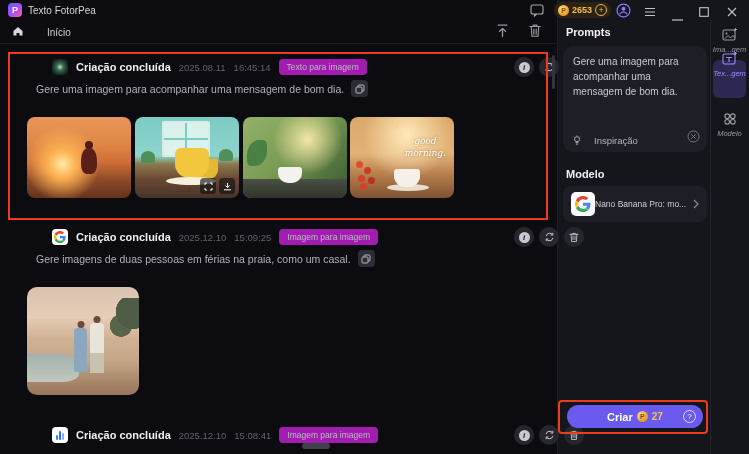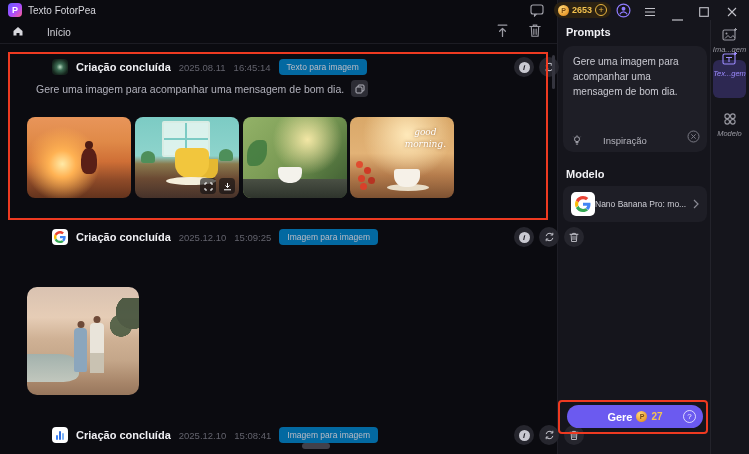--- a/index.html
+++ b/index.html
@@ -36,21 +36,21 @@
   .sidebar { position:absolute; left:557px; top:0; width:192px; height:454px; background:#15151c;
              border-left:1px solid #1e1e26; z-index:1; }
   .rail-divider { position:absolute; left:710px; top:20px; width:1px; height:434px; background:#23232b; z-index:2; }
   .prompts-title, .model-title { position:absolute; font-size:11px; font-weight:bold; color:#f0f0f4; z-index:2; }
   .prompts-title { left:566px; top:26px; }
   .model-title { left:566px; top:168px; }
   .prompt-box { position:absolute; left:563px; top:46px; width:144px; height:106px;
                 background:#1e1e26; border-radius:10px; z-index:2; }
   .prompt-box .ptext { position:absolute; left:10px; top:8px; right:8px; font-size:10px;
                        line-height:1.5; color:#c9c9d1; }
-  .inspiration-btn { position:absolute; left:9px; bottom:6px; display:flex; align-items:center; gap:21px;
+  .inspiration-btn { position:absolute; left:9px; bottom:6px; display:flex; align-items:center; gap:12px;
                      color:#b4b4bd; font-size:9.5px; }
   .clear-btn { position:absolute; right:7px; bottom:6px; }
   .model-card { position:absolute; left:563px; top:186px; width:144px; height:36px;
                 background:#1e1e26; border-radius:8px; z-index:2; display:flex; align-items:center; cursor:pointer; }
   .gbox { width:24px; height:24px; background:#fff; border-radius:5px; margin-left:8px;
           display:flex; align-items:center; justify-content:center; }
   .model-name { flex:1; font-size:8.5px; color:#cfcfd6; }
   .model-chevron { margin-right:8px; }
 
   .annotation-2 { position:absolute; left:558px; top:400px; width:150px; height:34px;
@@ -87,21 +87,21 @@
 
   .entry-header { position:absolute; left:14px; width:532px; height:20px; display:flex;
                   align-items:center; gap:8px; z-index:2;margin-left:38px; }
   .lead-icon { width:16px; height:16px; border-radius:4px; flex:0 0 auto; }
   .galaxy { background:radial-gradient(circle at 50% 50%,#b9d9c1 0%,#3c6b53 30%,#17291f 70%,#0c0f14 100%); }
   .gicon-sm { background:#fff; display:flex; align-items:center; justify-content:center; }
   .chart-icon { background:#fff; display:flex; align-items:flex-end; justify-content:center; gap:1px; padding-bottom:3px; }
   .chart-icon i { display:block; width:2px; background:#3b82f6; border-radius:1px; }
   .status { font-size:11px; font-weight:bold; color:#f0f0f4; white-space:nowrap; }
   .ts { display:flex; gap:8px; font-size:9.5px; color:#63636d; white-space:nowrap; }
-  .badge { background:#0369a1; color:#bcbcc5; font-size:8.5px; padding:3px 8px; border-radius:4px; white-space:nowrap; }
+  .badge { background:#a21caf; color:#bcbcc5; font-size:8.5px; padding:3px 8px; border-radius:4px; white-space:nowrap; }
   .hdr-actions { margin-left:auto; display:flex; gap:5px; }
   .circle-btn { width:20px; height:20px; border-radius:50%; background:#26262e; color:#c5c5cd;
                 display:flex; align-items:center; justify-content:center; padding:0; }
   .info-glyph { width:11px; height:11px; border-radius:50%; background:#c9c9d1; color:#1b1b22;
                 font-size:8px; font-weight:bold; font-style:italic; display:flex; align-items:center;
                 justify-content:center; }
   .prompt-row { position:absolute; left:36px; width:510px; display:flex; align-items:center; gap:7px; z-index:2; }
   .prompt-text { font-size:10.5px; color:#b2b2bc; white-space:nowrap; }
   .copy-btn { width:17px; height:17px; border-radius:4px; background:#2d2d35; color:#b6b6bf;
               display:flex; align-items:center; justify-content:center; padding:0; flex:0 0 auto; }
@@ -145,21 +145,21 @@
     background:
       radial-gradient(circle at 55% 22%, #ffe9ba 0%, rgba(255,233,186,0) 52%),
       linear-gradient(180deg,#d9a869 0%, #e2b276 45%, #b57c4c 72%, #7e5232 100%); }
   .thumb-4 .cup { position:absolute; left:42%; bottom:14%; width:26px; height:18px; background:#f6f1e8;
                   border-radius:3px 3px 11px 11px; }
   .thumb-4 .saucer { position:absolute; left:36%; bottom:9%; width:42px; height:7px; background:#e8ddc8;
                      border-radius:50%; }
   .thumb-4 .flowers { position:absolute; left:8px; bottom:16px; width:7px; height:7px; border-radius:50%;
       background:#d8402a;
       box-shadow:6px -8px 0 #cf3a26, -2px -14px 0 #e04c30, 10px 2px 0 #b73322, 2px 8px 0 #d8402a; }
-  .thumb-caption { position:absolute; top:9px; right:8px; text-align:center;
+  .thumb-caption { position:absolute; top:18px; right:8px; text-align:center;
                    font-family:"DejaVu Serif", serif; font-style:italic; font-size:9px;
                    color:#fff; line-height:1.35; white-space:pre-line; text-shadow:0 0 3px rgba(120,60,10,.7); }
   .thumb-overlays { position:absolute; right:4px; bottom:4px; display:flex; gap:3px; }
   .chip { width:16px; height:16px; border-radius:4px; background:rgba(15,15,18,.62);
           display:flex; align-items:center; justify-content:center; padding:0; }
 
   .thumb-couple { position:absolute; left:27px; top:287px; width:112px; height:108px; border-radius:10px;
                   overflow:hidden; z-index:2; cursor:pointer;
     background:linear-gradient(180deg,#d9c2b1 0%, #e6cdb6 28%, #cfb195 48%, #c4a689 68%, #a8866a 88%, #97765c 100%); }
   .thumb-couple .sea { position:absolute; left:0; bottom:12%; width:46%; height:26%;
@@ -357,20 +357,29 @@
             <path d="M8.8 .8v2.2H6.6M2.2 9.2V7H4.4" fill="none" stroke="currentColor" stroke-width="1"></path>
           </svg>
       </button>
       <button class="circle-btn">
         <svg width="10" height="11" viewBox="0 0 10 11">
             <path d="M1 2.3h8M3.6 2.3V1.4h2.8v.9M2.1 2.3l.5 7.2h4.8l.5-7.2M4 4.2v3.4M6 4.2v3.4" stroke="currentColor" fill="none" stroke-width=".9" stroke-linecap="round"></path>
           </svg>
       </button>
     </span>
   </div>
+  <div class="prompt-row" style="top:250px">
+    <span class="prompt-text">Gere imagens de duas pessoas em férias na praia, como um casal.</span>
+    <button class="copy-btn">
+      <svg width="10" height="10" viewBox="0 0 10 10">
+          <rect x="3" y="1" width="6" height="6" rx="1" fill="none" stroke="currentColor"></rect>
+          <rect x="1" y="3" width="6" height="6" rx="1" fill="#2d2d35" stroke="currentColor"></rect>
+        </svg>
+    </button>
+  </div>
   <div class="thumb-couple">
     <span class="sea"></span>
     <span class="palm"></span>
     <span class="fig fig-m"></span>
     <span class="fig fig-w"></span>
   </div>
 
   <div class="entry-header" style="top:425px">
     <span class="lead-icon chart-icon">
       <i style="height:5px"></i>
@@ -436,21 +445,21 @@
     <span class="model-name">Nano Banana Pro: mo...</span>
     <span class="model-chevron">
       <svg width="6" height="10" viewBox="0 0 6 10">
           <path d="M1 1l4 4-4 4" stroke="#8a8a94" fill="none" stroke-width="1.2"></path>
         </svg>
     </span>
   </div>
 
   <div class="annotation-2"></div>
   <button class="create-btn">
-    <span class="create-label">Gere</span>
+    <span class="create-label">Criar</span>
     <span class="coin">
         <span>P</span>
       </span>
     <span class="create-cost">27</span>
     <span class="q-circle">
         <span>?</span>
       </span>
   </button>
 
   <div class="rail-tab-active-bg"></div>

